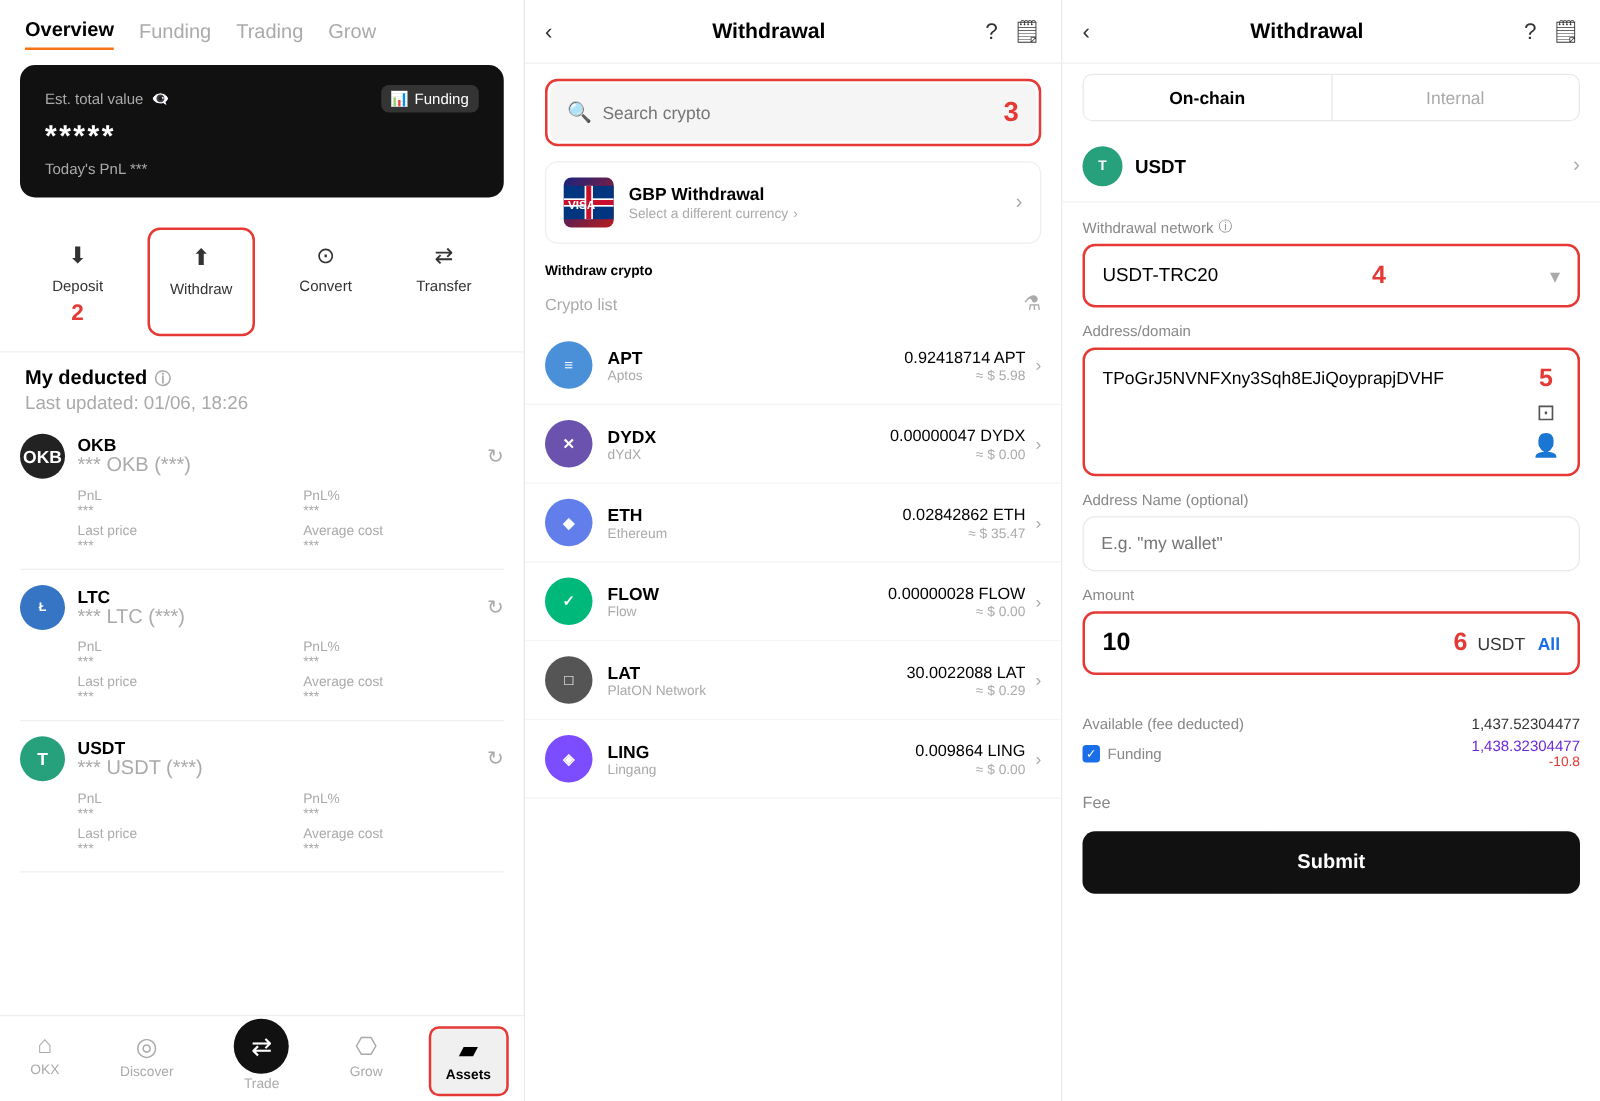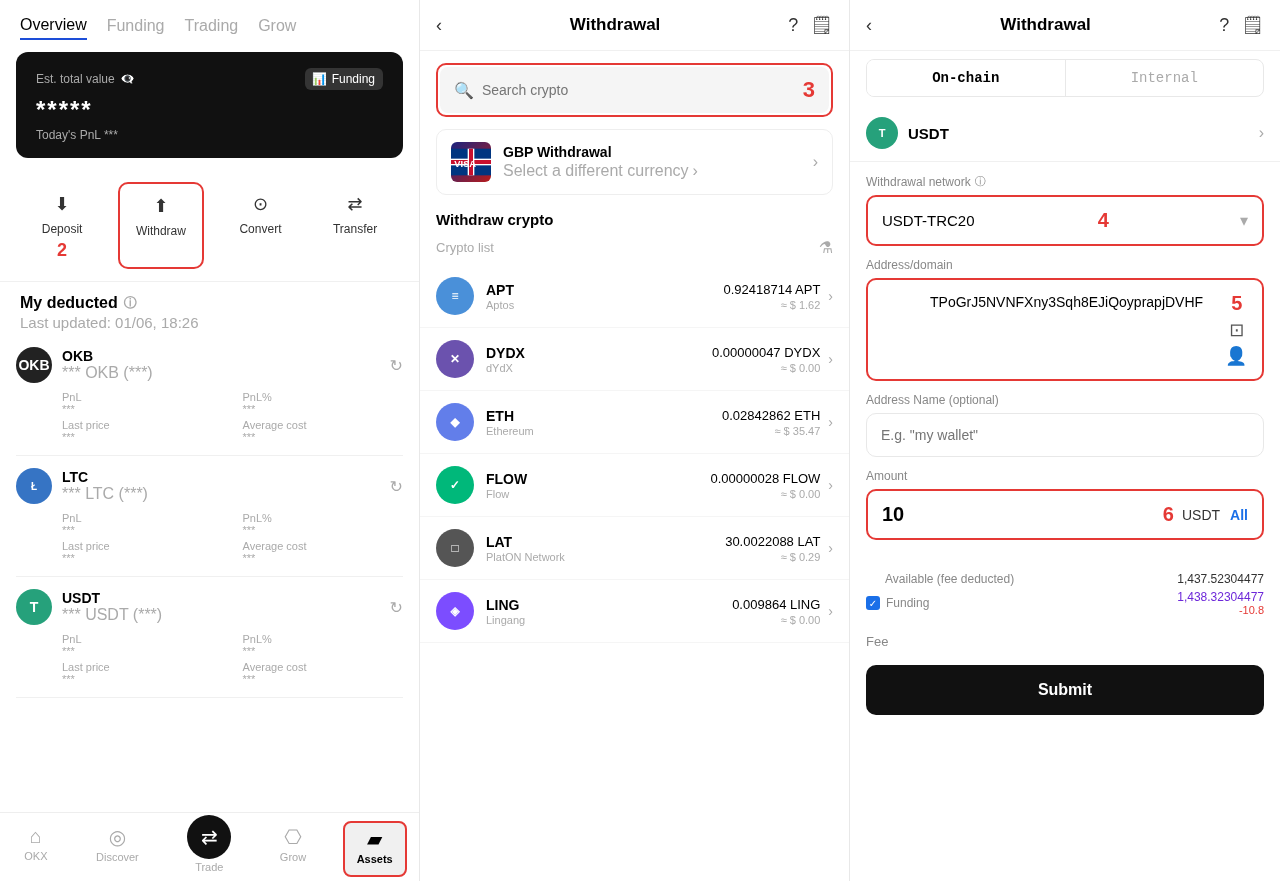--- a/index.html
+++ b/index.html
@@ -29,22 +29,22 @@
       gap: 20px;
     }
     .top-nav-item {
       font-size: 16px;
       color: #aaa;
       cursor: pointer;
       padding-bottom: 4px;
     }
     .top-nav-item.active {
       color: #000;
-      font-weight: 400;
-      border-bottom: 2px solid #1d4ed8;
+      font-weight: 700;
+      border-bottom: 2px solid #f97316;
     }
 
     .balance-card {
       margin: 12px 16px;
       background: #111;
       border-radius: 12px;
       padding: 16px 20px;
       color: #fff;
     }
     .balance-label {
@@ -290,31 +290,31 @@
       display: flex;
       align-items: center;
       justify-content: center;
       font-size: 10px;
       color: #fff;
       font-weight: 700;
     }
     .gbp-text { flex: 1; }
     .gbp-title { font-size: 14px; font-weight: 600; }
     .gbp-sub {
-      font-size: 16px;
+      font-size: 11px;
       color: #aaa;
       display: flex;
       align-items: center;
       gap: 4px;
       margin-top: 2px;
     }
     .gbp-chevron { color: #aaa; font-size: 16px; }
 
     .crypto-section-title {
-      font-size: 15px;
+      font-size: 11px;
       font-weight: 600;
       padding: 8px 16px 4px;
     }
     .crypto-list-header {
       display: flex;
       align-items: center;
       justify-content: space-between;
       padding: 6px 16px 8px;
       font-size: 13px;
       color: #aaa;
@@ -365,21 +365,20 @@
       border-radius: 8px;
       overflow: hidden;
     }
     .tab-option {
       flex: 1;
       text-align: center;
       padding: 10px;
       font-size: 14px;
       cursor: pointer;
       color: #aaa;
-      font-family: Liberation Mono, monospace;
     }
     .tab-option.active {
       background: #fff;
       color: #000;
       font-weight: 600;
       border-right: 1px solid #e8e8e8;
     }
 
     .usdt-selector {
       display: flex;
@@ -443,21 +442,20 @@
     }
     .addr-icon-btn {
       color: #555;
       font-size: 18px;
       cursor: pointer;
     }
     .address-row {
       display: flex;
       align-items: flex-start;
       gap: 21px;
-      margin-left: 48px;
     }
 
     .address-name-field {
       border: 1px solid #e8e8e8;
       border-radius: 10px;
       padding: 12px 14px;
     }
     .address-name-input {
       border: none;
       outline: none;
@@ -482,21 +480,20 @@
 
     .balance-info {
       padding: 8px 16px;
       font-size: 12px;
     }
     .balance-row {
       display: flex;
       justify-content: space-between;
       margin-bottom: 4px;
       color: #888;
-      margin-left: 19px;
     }
     .balance-val { font-weight: 500; color: #333; }
     .funding-row {
       display: flex;
       align-items: center;
       justify-content: space-between;
       margin-bottom: 2px;
     }
     .funding-check {
       display: flex;
@@ -772,21 +769,21 @@
   <div class="crypto-list">
 
     <div class="crypto-item">
       <div class="crypto-coin-avatar" style="background:#4a90d9;">≡</div>
       <div class="crypto-coin-info">
         <div class="crypto-coin-name">APT</div>
         <div class="crypto-coin-sub">Aptos</div>
       </div>
       <div class="crypto-balance">
         <div class="crypto-amount">0.92418714 APT</div>
-        <div class="crypto-usd">≈ $ 1.62</div>
+        <div class="crypto-usd">≈ $ 5.98</div>
       </div>
       <span class="crypto-chevron">›</span>
     </div>
 
     <div class="crypto-item">
       <div class="crypto-coin-avatar" style="background:#6b52ae;">✕</div>
       <div class="crypto-coin-info">
         <div class="crypto-coin-name">DYDX</div>
         <div class="crypto-coin-sub">dYdX</div>
       </div>

